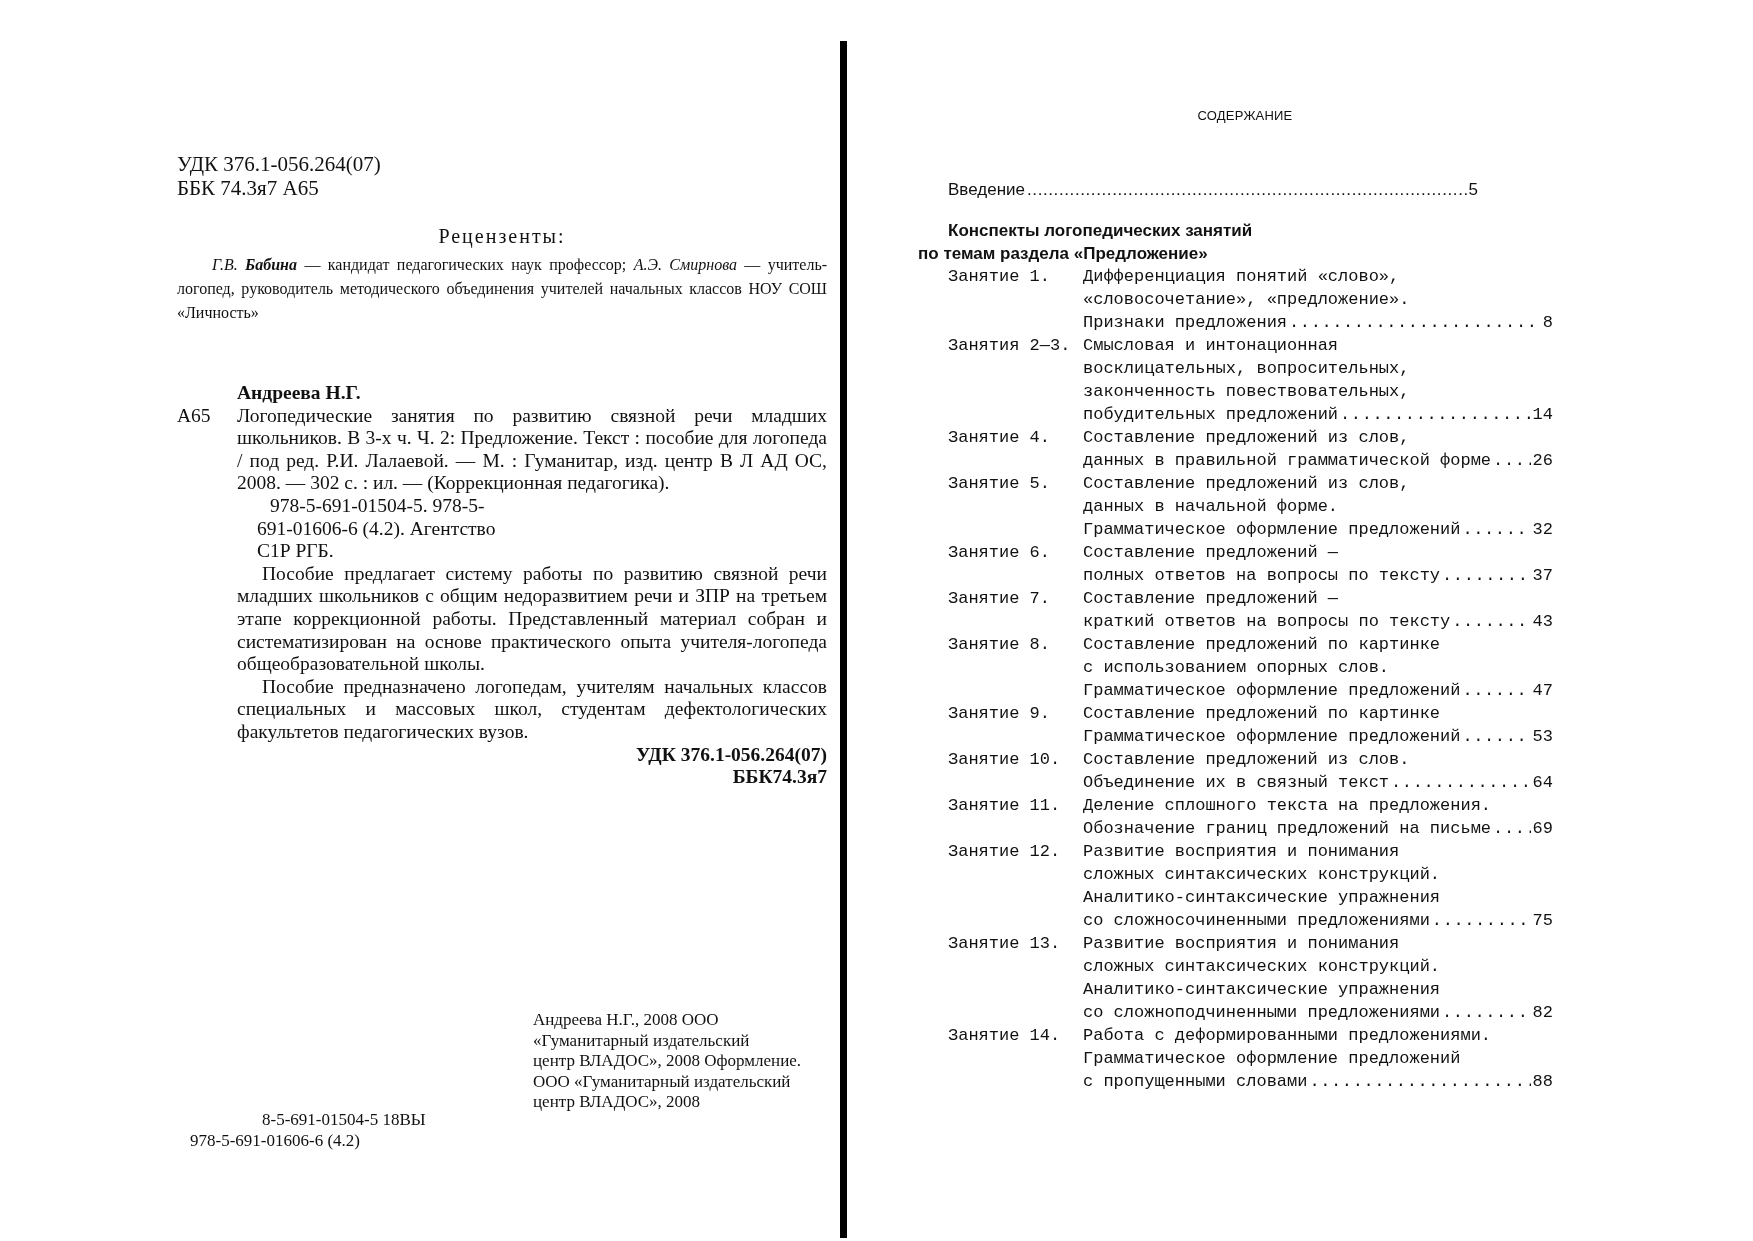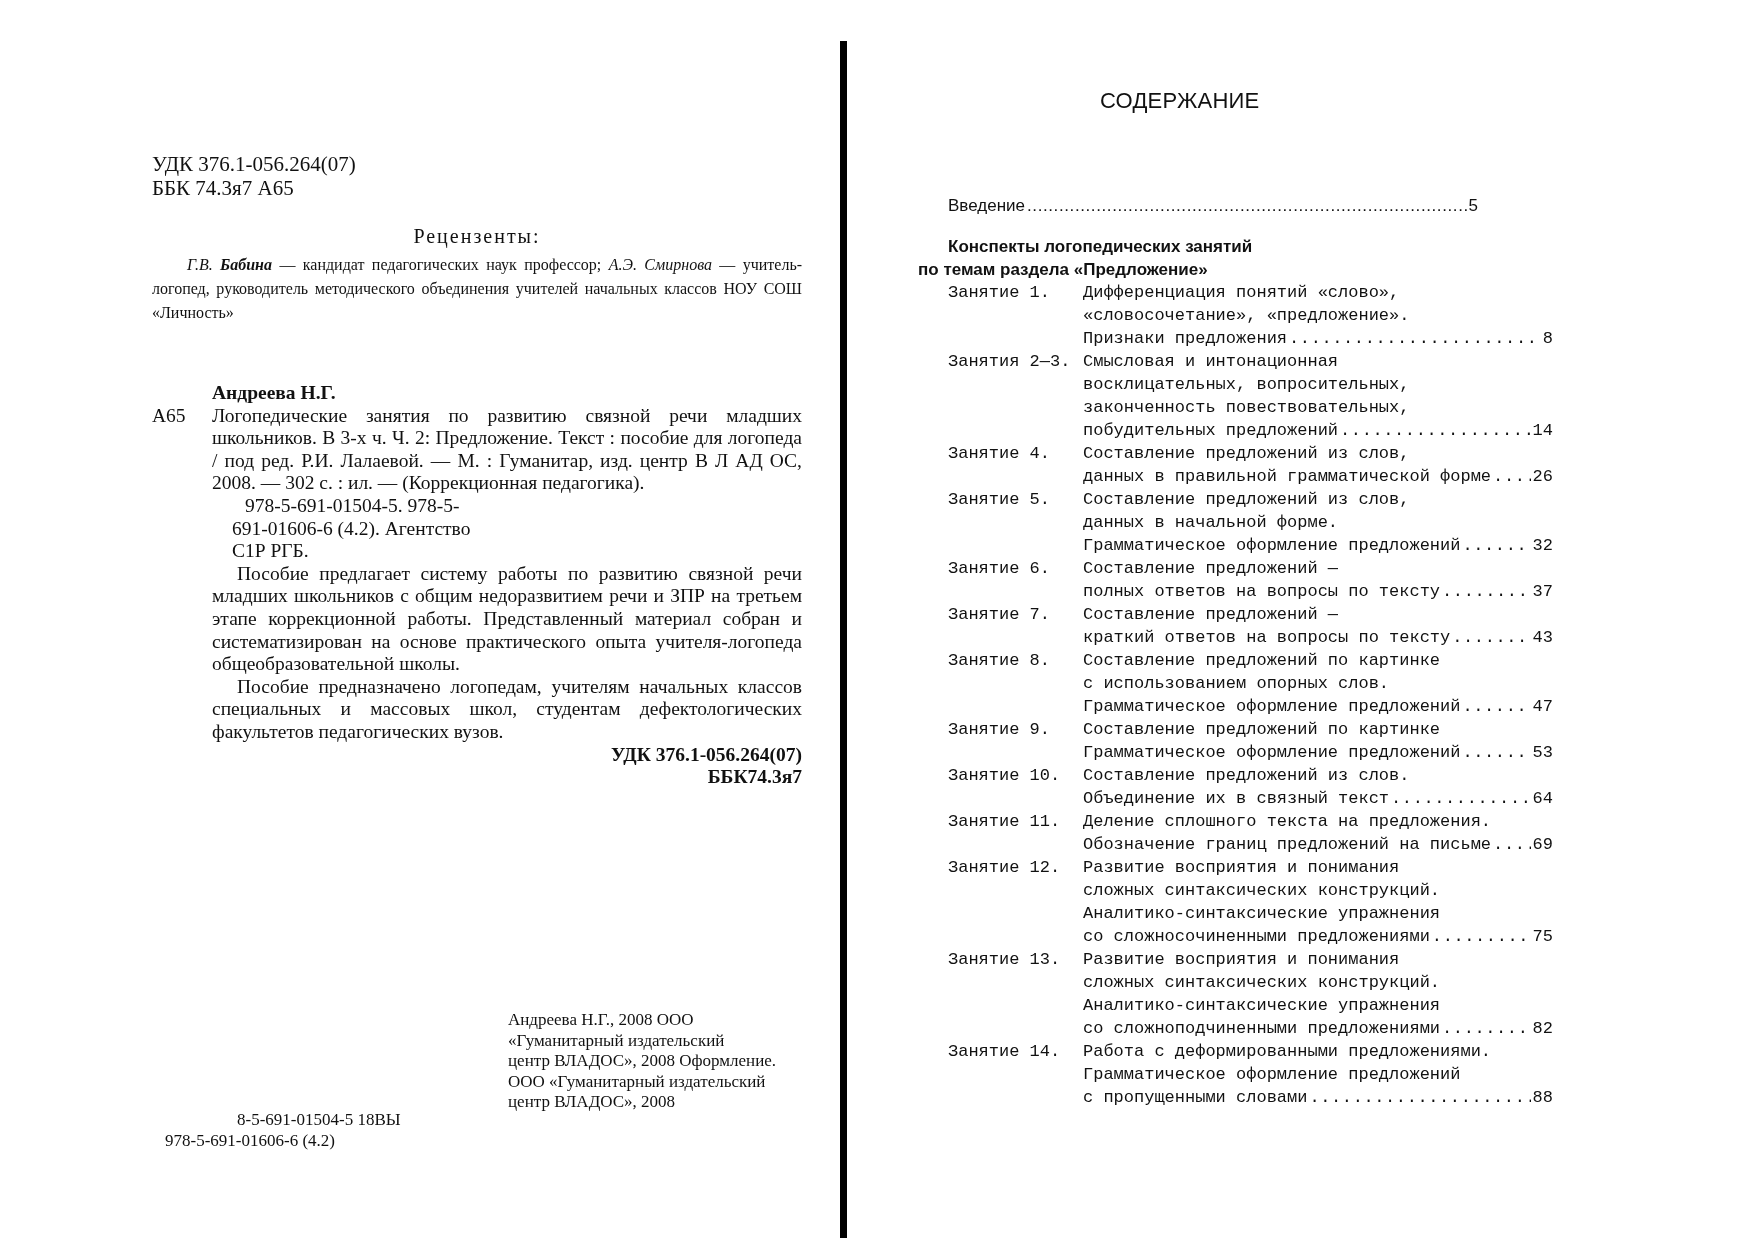--- a/index.html
+++ b/index.html
@@ -1,17 +1,17 @@
 <!DOCTYPE html>
 <html><head>
 <meta charset="utf-8">
 <style>
   html, body { margin:0; padding:0; background:#fff; }
   body { width:1753px; height:1241px; position:relative; overflow:hidden; color:#111; }
-  .serif { font-family: "Liberation Serif", "DejaVu Serif", serif; }
+  .serif { font-family: "Liberation Serif", "DejaVu Serif", serif; margin-left: 25px; }
   .sans { font-family: "Liberation Sans", "DejaVu Sans", sans-serif; }
   .abs { position:absolute; }
   .divider { position:absolute; left:840px; top:41px; width:7px; height:1197px; background:#000; }
 
   
   .udk-top { left:152px; top:152px; font-size:21px; line-height:24px; }
   .reviewers-title { left:152px; width:650px; top:225px; text-align:center; font-size:20px; letter-spacing:2px; }
   .reviewers-text { left:152px; width:650px; top:253px; font-size:16px; line-height:24px; text-indent:35px; text-align:justify; }
   .reviewers-text i { font-style:italic; }
   .reviewers-text b { font-weight:bold; font-style:italic; }
@@ -25,22 +25,22 @@
   .biblio .isbn2 { padding-left:80px; }
   .biblio .para { padding-left:60px; text-align:justify; }
   .biblio .para p { margin:0; text-indent:25px; }
   .biblio .udk-bottom { text-align:right; font-weight:bold; }
 
   .imprint { left:508px; top:1010px; font-size:17px; line-height:20.5px; }
   .isbn-bottom { left:165px; top:1110px; font-size:17px; line-height:20.5px; }
   .isbn-bottom .l1 { padding-left:72px; }
 
   
-  .toc-title { left:1100px; width:290px; top:88px; font-size:22px; letter-spacing:0.2px; }
-  .toc { left:918px; top:194px; width:640px; font-size:17px; line-height:23px; }
+  .toc-title { left:1100px; width:290px; top:108px; text-align:center; font-size:13px; letter-spacing:0.2px; }
+  .toc { left:918px; top:178px; width:640px; font-size:17px; line-height:23px; }
   .toc .line { display:flex; align-items:baseline; white-space:nowrap; }
   .toc .lead { flex:1; overflow:hidden; margin:0 2px; }
   .toc .lead::before { content:"........................................................................................................................................................................................................"; letter-spacing:0.6px; }
   .toc .intro { padding-left:30px; width:530px; }
   .toc .section-head { font-weight:bold; margin-top:18px; }
   .toc .section-head .h1 { padding-left:30px; }
   .toc .entry { display:flex;font-family:Liberation Mono, monospace; }
   .toc .entry .label { width:135px; flex:none; padding-left:30px; }
   .toc .entry .body { width:470px; }
   .toc .entry .body .line { }

